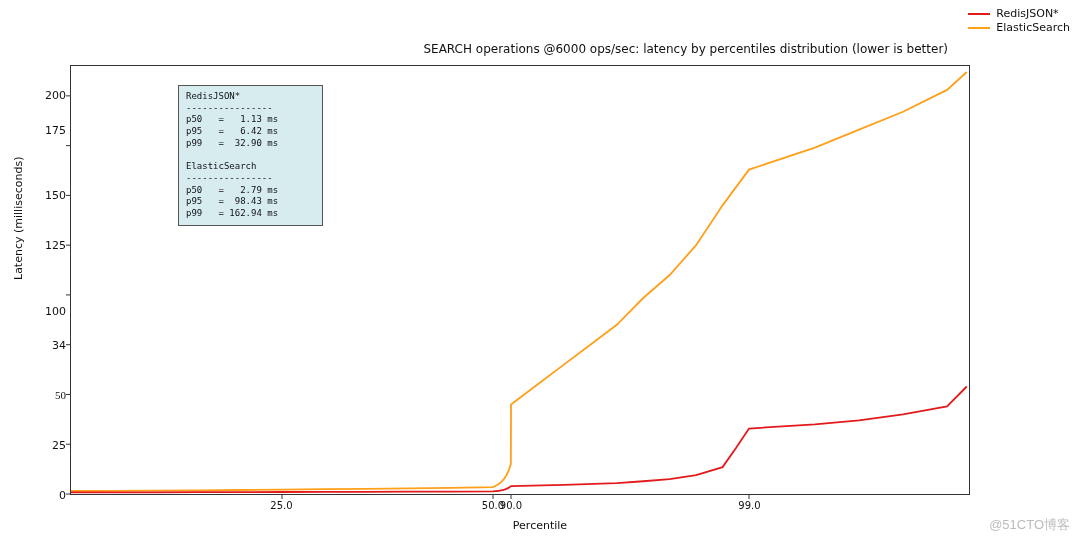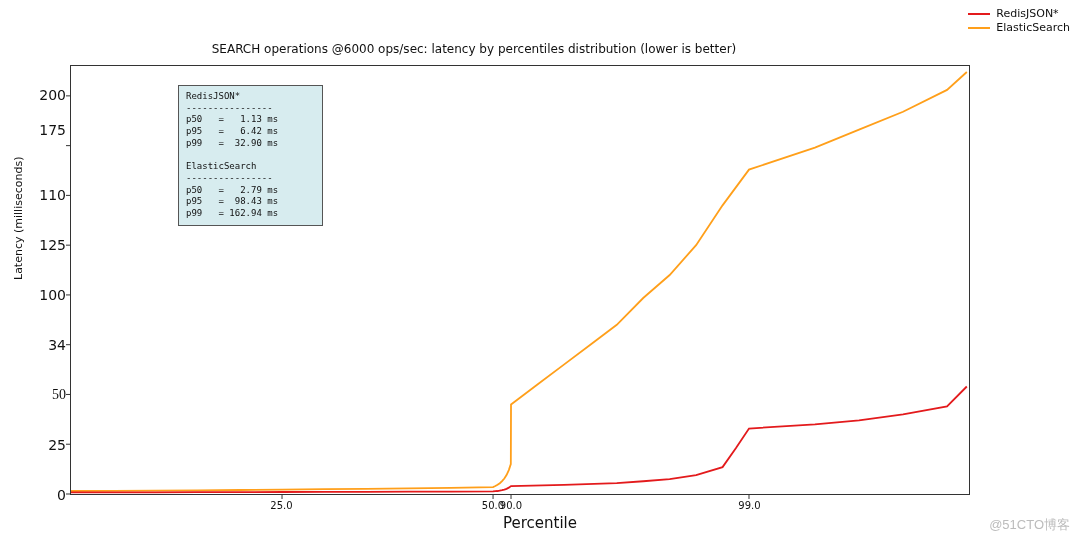--- a/index.html
+++ b/index.html
@@ -13,44 +13,44 @@
   .chart-area {
     position: absolute;
     left: 70px; top: 65px;
     width: 900px; height: 430px;
     border: 1px solid #333;
     background: #fff;
   }
   .title {
     position: absolute;
     top: 42px; left: 0; width: 948px;
-    text-align: center;
+    text-align: right;
     font-size: 12px;
     color: #111;
   }
   .ylabel {
     position: absolute;
     left: 12px; top: 280px;
     transform: rotate(-90deg);
     transform-origin: left top;
     font-size: 11px;
     color: #111;
   }
   .xlabel {
     position: absolute;
     left: 0; width: 1080px;
     bottom: 8px;
     text-align: center;
-    font-size: 15px;
+    font-size: 11px;
     color: #111;
   }
   .ytick {
     position: absolute;
     right: 1014px;
-    font-size: 14px;
+    font-size: 11px;
     color: #111;
     transform: translateY(-50%);
     text-align: right;
     width: 40px;
   }
   .xtick {
     position: absolute;
     top: 500px;
     font-size: 10px;
     color: #111;
@@ -120,23 +120,23 @@
     <path id="series-es" fill="none" stroke-width="1.8" d="M0.0 427.0 L42.3 426.8 L84.6 426.6 L126.9 426.4 L169.2 426.0 L211.5 425.6 L253.8 425.2 L296.1 424.8 L338.4 424.4 L380.7 423.8 L423.0 423.0 L425.3 422.0 L427.5 420.8 L429.8 419.2 L432.0 417.0 L434.3 414.4 L436.5 411.0 L438.8 406.0 L440.1 402.0 L440.8 400.0 L441.0 340.0 L467.5 320.0 L494.0 300.0 L520.5 280.0 L547.0 260.0 L573.5 233.1 L600.0 210.0 L626.5 180.0 L653.0 140.0 L679.5 104.1 L745.6 82.0 L789.8 64.0 L833.9 46.0 L878.0 24.0 L897.8 6.0 " stroke="#ff9f1a"></path>
     <path id="series-redis" fill="none" stroke-width="1.8" d="M0.0 428.4 L42.3 428.4 L84.6 428.3 L126.9 428.2 L169.2 428.1 L211.5 428.0 L253.8 427.9 L296.1 427.8 L338.4 427.7 L380.7 427.6 L423.0 427.4 L425.3 427.2 L427.5 427.0 L429.8 426.6 L432.0 426.2 L434.3 425.6 L436.5 424.8 L438.8 423.6 L441.0 422.0 L494.0 420.8 L547.0 419.0 L573.5 417.2 L600.0 415.0 L626.5 411.0 L653.0 403.0 L666.3 384.0 L679.5 364.2 L745.6 360.0 L789.8 356.0 L833.9 350.0 L878.0 342.0 L897.8 322.0 " stroke="#e31a1c"></path>
   </svg>
 </div>
 
 <div id="yticks-container">
     <div class="ytick" style="top: 495px;">0</div>
     <div class="ytick" style="top: 445px;">25</div>
     <div class="ytick" style="top: 395px; font-family: Liberation Serif, serif;">50</div>
     <div class="ytick" style="top: 345px;">34</div>
-    <div class="ytick" style="top: 295px;">100</div>
+    <div class="ytick" style="top: 311px;">100</div>
     <div class="ytick" style="top: 245px;">125</div>
-    <div class="ytick" style="top: 195px;">110</div>
+    <div class="ytick" style="top: 195px;">150</div>
     <div class="ytick" style="top: 130px;">175</div>
     <div class="ytick" style="top: 95px;">200</div>
   </div>
 <div id="xticks-container">
     <div class="xtick" style="left: 281.5px; text-align: right;">25.0</div>
     <div class="xtick" style="left: 493px;">50.0</div>
     <div class="xtick" style="left: 511px;">90.0</div>
     <div class="xtick" style="left: 749.5px;">99.0</div>
   </div>
 

